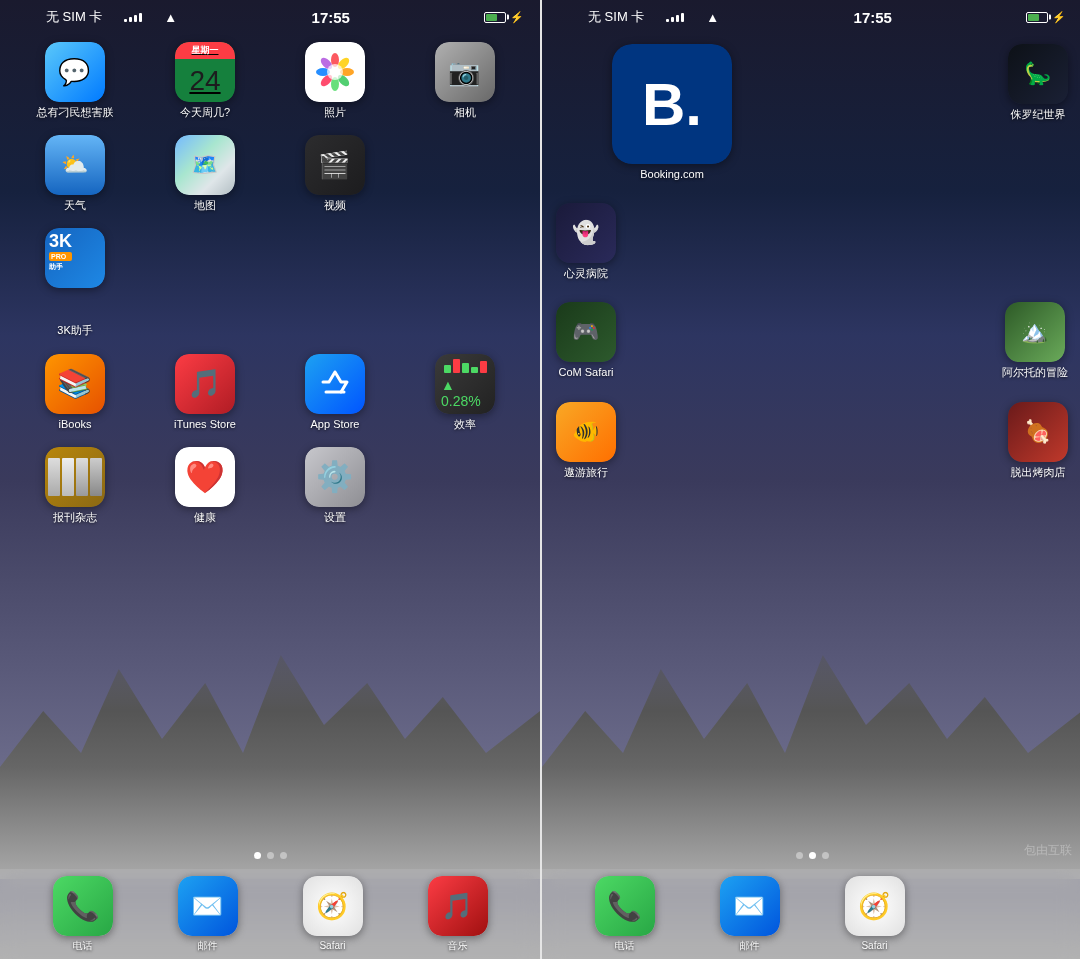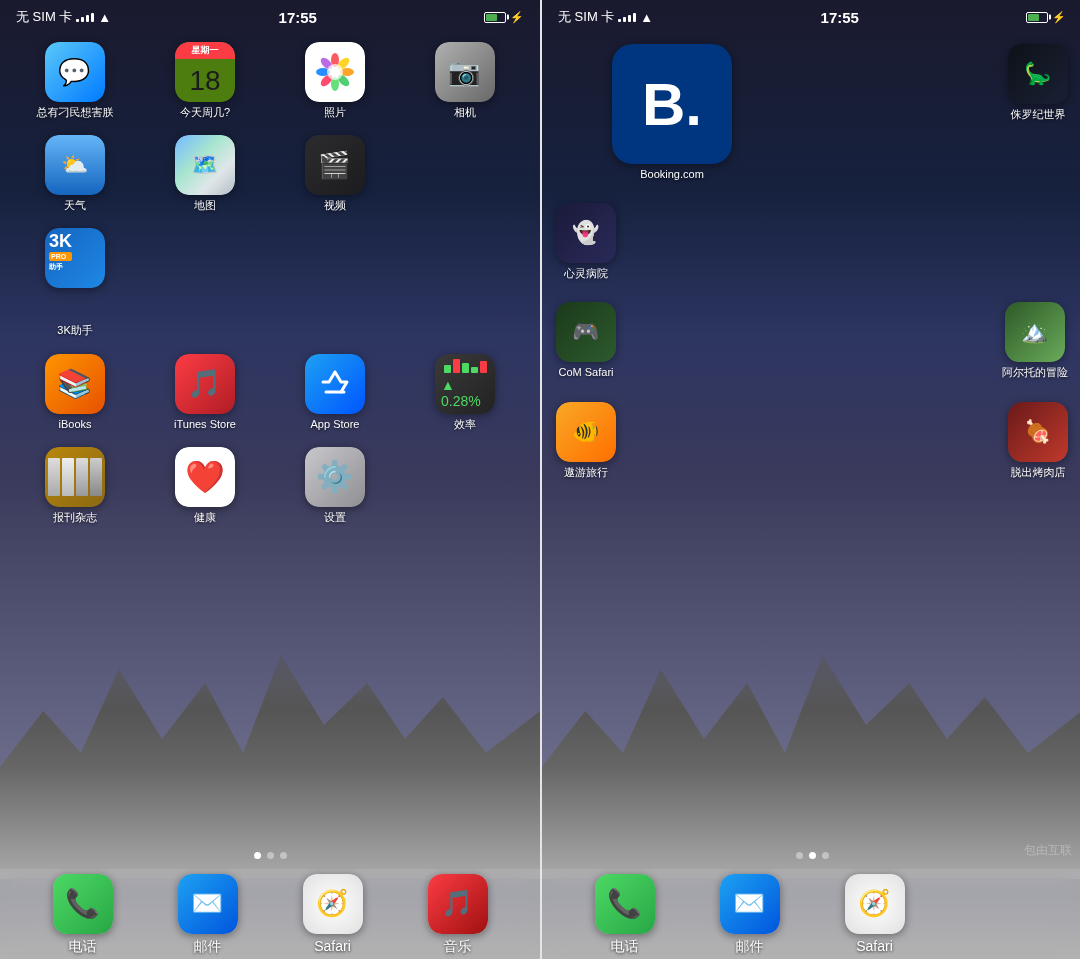--- a/index.html
+++ b/index.html
@@ -51,21 +51,21 @@
       z-index: 10;
       display: flex;
       justify-content: space-between;
       align-items: center;
       padding: 8px 16px 4px;
       color: white;
       font-size: 13px;
       font-weight: 500;
     }
 
-    .status-left { display: flex; align-items: center; gap: 4px; }
+    .status-left { display: flex; align-items: center; gap: 22px; margin-left: 30px; }
     .status-center { font-size: 15px; font-weight: 600; }
     .status-right { display: flex; align-items: center; gap: 4px; }
 
     .signal-bars { display: flex; gap: 2px; align-items: flex-end; }
     .signal-bar { background: white; width: 3px; border-radius: 1px; }
     .wifi-icon { font-size: 13px; }
     .battery-icon {
       width: 22px; height: 11px;
       border: 1.5px solid white;
       border-radius: 2px;
@@ -141,21 +141,21 @@
     .app-label {
       color: white;
       font-size: 11px;
       text-align: center;
       text-shadow: 0 1px 3px rgba(0,0,0,0.8);
       line-height: 1.2;
     }
 
     .dock-app { display: flex; flex-direction: column; align-items: center; gap: 4px; }
     .dock-app .app-icon { width: 60px; height: 60px; }
-    .dock-app .app-label { color: white; font-size: 14px; }
+    .dock-app .app-label { color: white; font-size: 10px; }
 
     
     .page-dots {
       position: absolute;
       bottom: 100px;
       left: 0;
       right: 0;
       display: flex;
       justify-content: center;
       gap: 6px;
@@ -168,23 +168,24 @@
     }
     .dot.active { background: white; }
     .icon-clock { background: #1c1c1e; }
 
     
     .calendar-inner {
       width: 100%;
       height: 100%;
       display: flex;
       flex-direction: column;
-      background: #4d7c0f;
+      background: #15803d;
       border-radius: 14px;
       overflow: hidden;
+      text-decoration: underline;
     }
     .calendar-header-stripe {
       background: #fc3c44;
       color: white;
       font-size: 9px;
       text-align: center;
       padding: 2px 0;
       font-weight: 600;
     }
     .calendar-date {
@@ -525,21 +526,21 @@
       <div class="app-icon">
         <div class="messages-inner">💬</div>
       </div>
       <span class="app-label">总有刁民想害朕</span>
     </div>
 
     <div class="app-item">
       <div class="app-icon">
         <div class="calendar-inner">
           <div class="calendar-header-stripe">星期一</div>
-          <div class="calendar-date">18</div>
+          <div class="calendar-date">24</div>
         </div>
       </div>
       <span class="app-label">今天周几?</span>
     </div>
 
     <div class="app-item">
       <div class="app-icon">
         <div class="photos-icon-bg">
           <svg width="44" height="44" viewBox="0 0 44 44">
             <circle cx="22" cy="22" r="7" fill="#fff" opacity="0.9"></circle>

